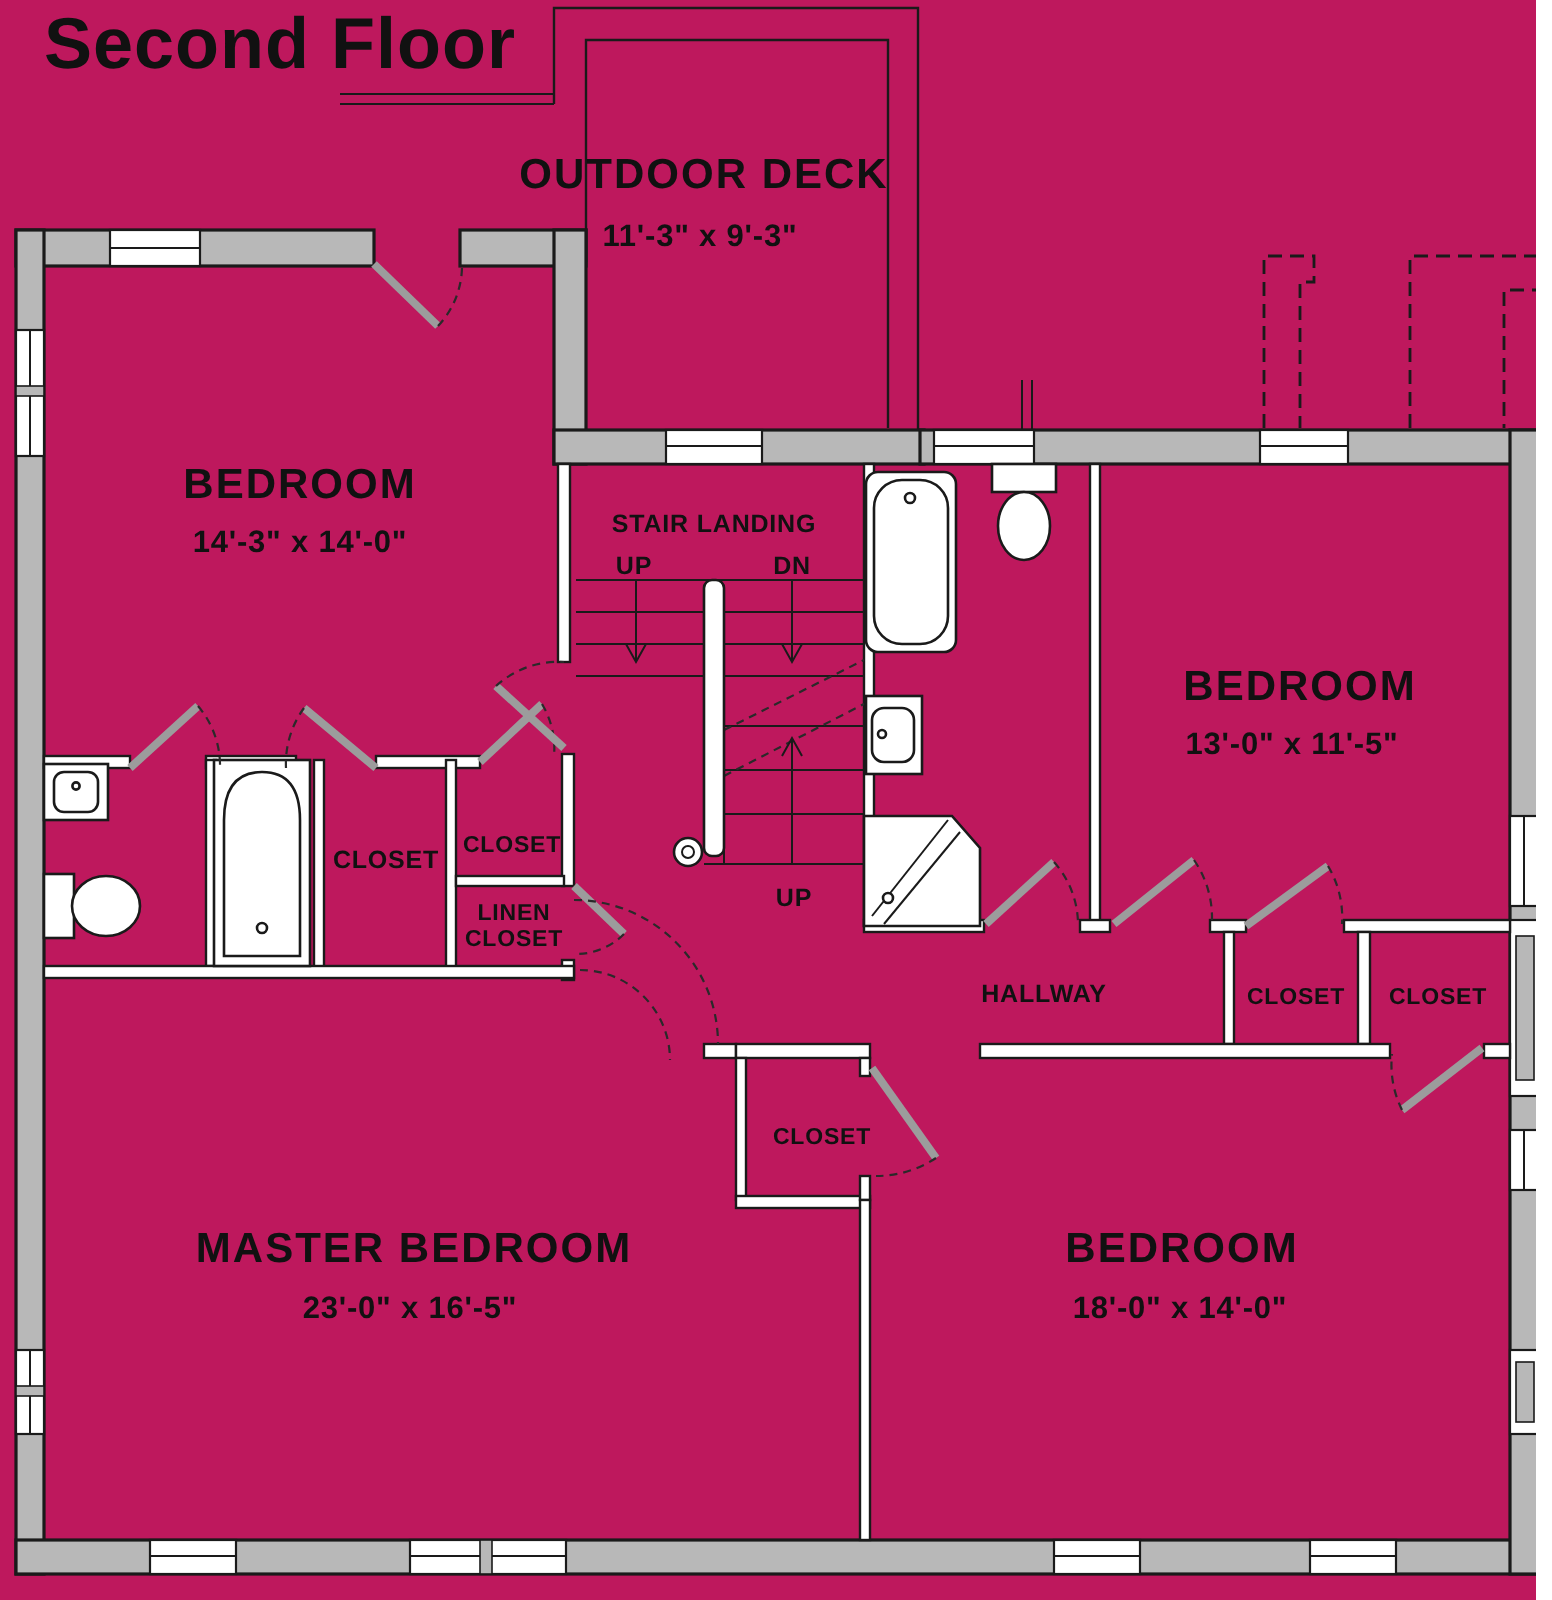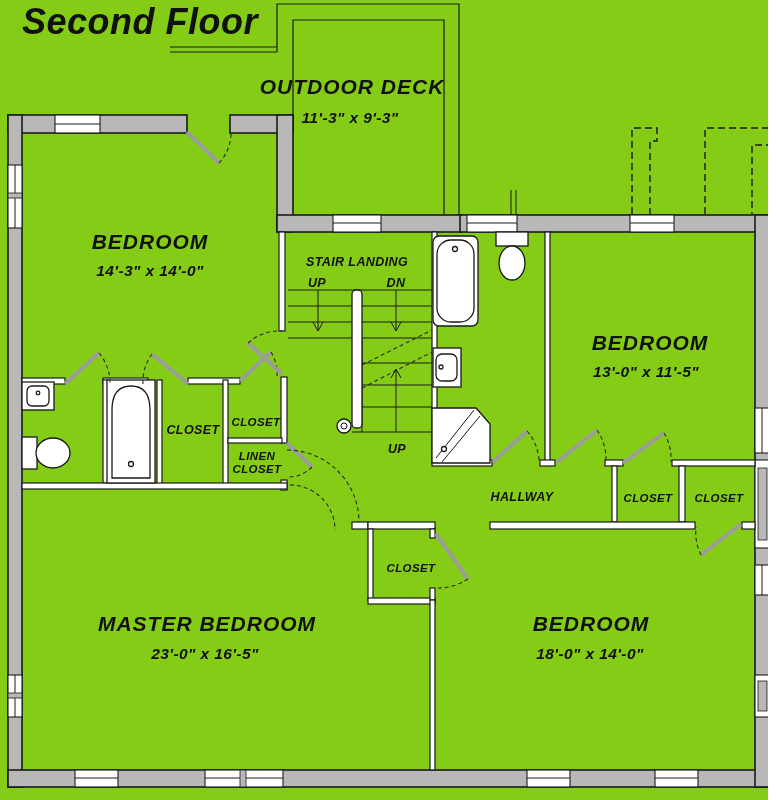--- a/index.html
+++ b/index.html
@@ -1,16 +1,16 @@
 <!DOCTYPE html>
 <html><head>
 <meta charset="utf-8">
 <style>
   html,body{margin:0;padding:0;background:#ffffff;}
-  #plan-wrap{position:relative;width:768px;height:800px;background:#84cc16;overflow:hidden;font-style:italic;}
+  #plan-wrap{position:relative;width:768px;height:800px;background:#be185d;overflow:hidden;}
   svg{position:absolute;left:0;top:0;}
   text{font-family:"Liberation Sans","DejaVu Sans",sans-serif;font-weight:bold;fill:#111;}
   .plan-title{font-size:36px;letter-spacing:.5px;}
   .room-name{font-size:21px;letter-spacing:1px;text-anchor:middle;}
   .room-dims{font-size:15.5px;letter-spacing:.4px;text-anchor:middle;}
   .small-label{font-size:12.5px;letter-spacing:.4px;text-anchor:middle;}
   .tiny-label{font-size:11.5px;letter-spacing:.4px;text-anchor:middle;}
   .wall{fill:#b8b8b8;stroke:#1a1a1a;stroke-width:1.6;}
   .thinwall{fill:#ffffff;stroke:#1a1a1a;stroke-width:1.2;}
   .winrect{fill:#ffffff;stroke:#1a1a1a;stroke-width:1.1;}

